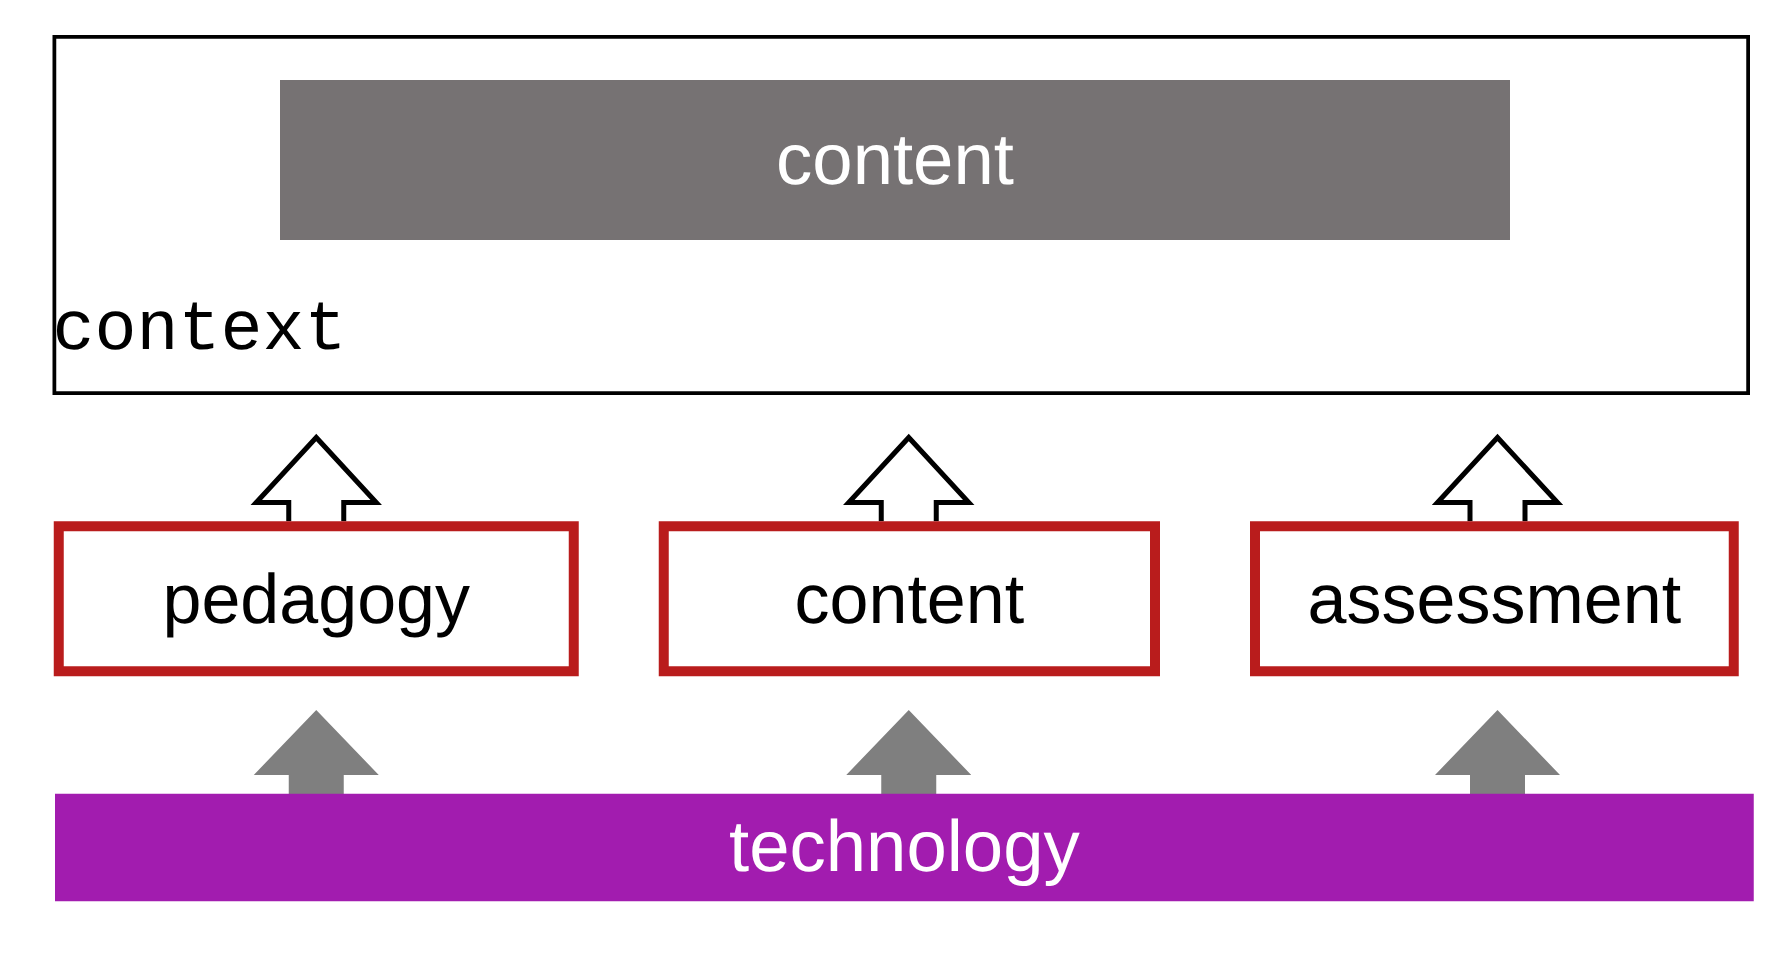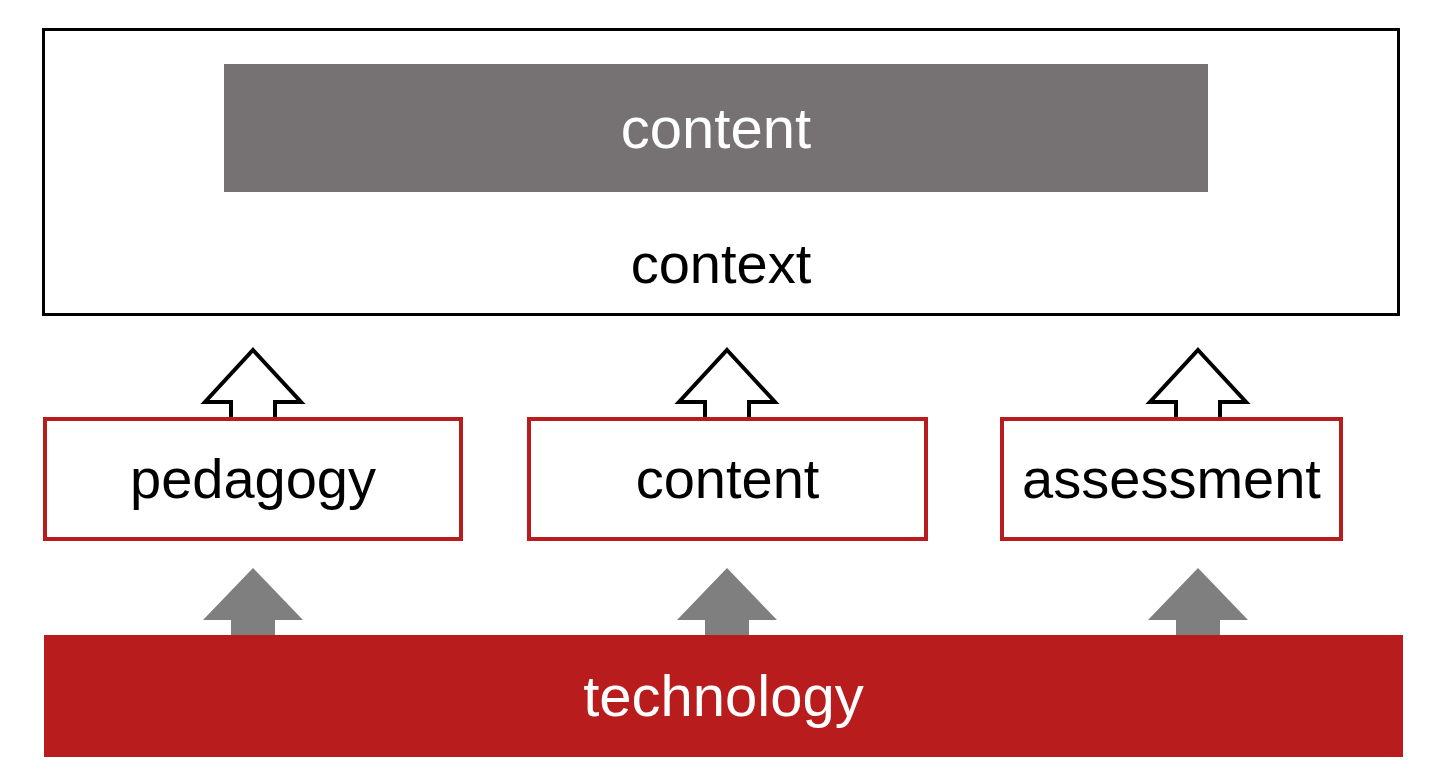--- a/index.html
+++ b/index.html
@@ -27,25 +27,26 @@
     height: 288px;
     border: 3px solid #000000;
     box-sizing: border-box;
     background: #ffffff;
   }
   .context-label {
     position: absolute;
     left: 42px;
     top: 228px;
     width: 1358px;
-    text-align: center;
+    text-align: left;
     font-size: 56px;
     line-height: 72px;
     color: #000000;
     letter-spacing: 0px;
+    font-family: Liberation Mono, monospace;
   }
 
   
   .learners-bar {
     position: absolute;
     left: 224px;
     top: 64px;
     width: 984px;
     height: 128px;
     background: #767273;
@@ -58,44 +59,44 @@
     line-height: 64px;
     color: #ffffff;
     letter-spacing: 0px;
   }
 
   
   .mid-box {
     position: absolute;
     top: 417px;
     height: 124px;
-    border: 4px solid #b91c1c;
+    border: 8px solid #b91c1c;
     box-sizing: border-box;
     background: #ffffff;
     display: flex;
     align-items: center;
     justify-content: center;
   }
   .mid-box .mid-label {
     font-size: 56px;
     line-height: 66px;
     color: #000000;
   }
   #box-pedagogy   { left: 43px;   width: 420px; }
   #box-content    { left: 527px;  width: 401px; align-items: center; }
-  #box-assessment { left: 1000px; width: 343px; }
+  #box-assessment { left: 1000px; width: 391px; }
 
   
   .technology-bar {
     position: absolute;
     left: 44px;
     top: 635px;
     width: 1359px;
-    height: 122px;
-    background: #b91c1c;
+    height: 86px;
+    background: #a21caf;
     display: flex;
     align-items: center;
     justify-content: center;
   }
   .technology-label {
     font-size: 58px;
     line-height: 64px;
     color: #ffffff;
   }
 

